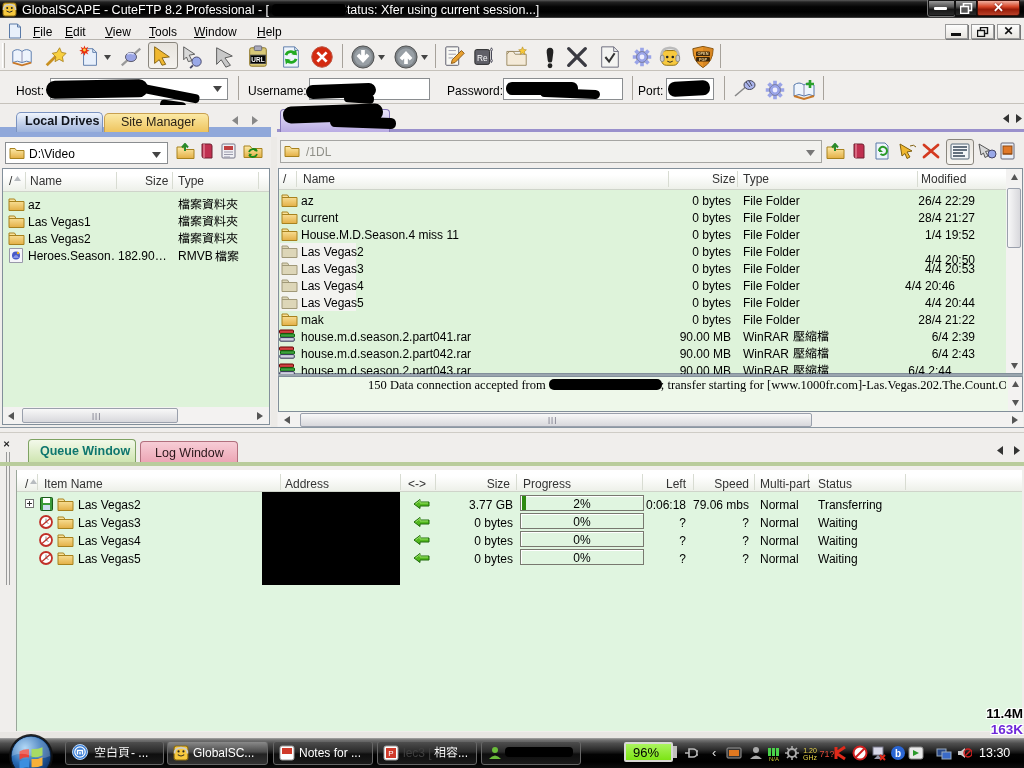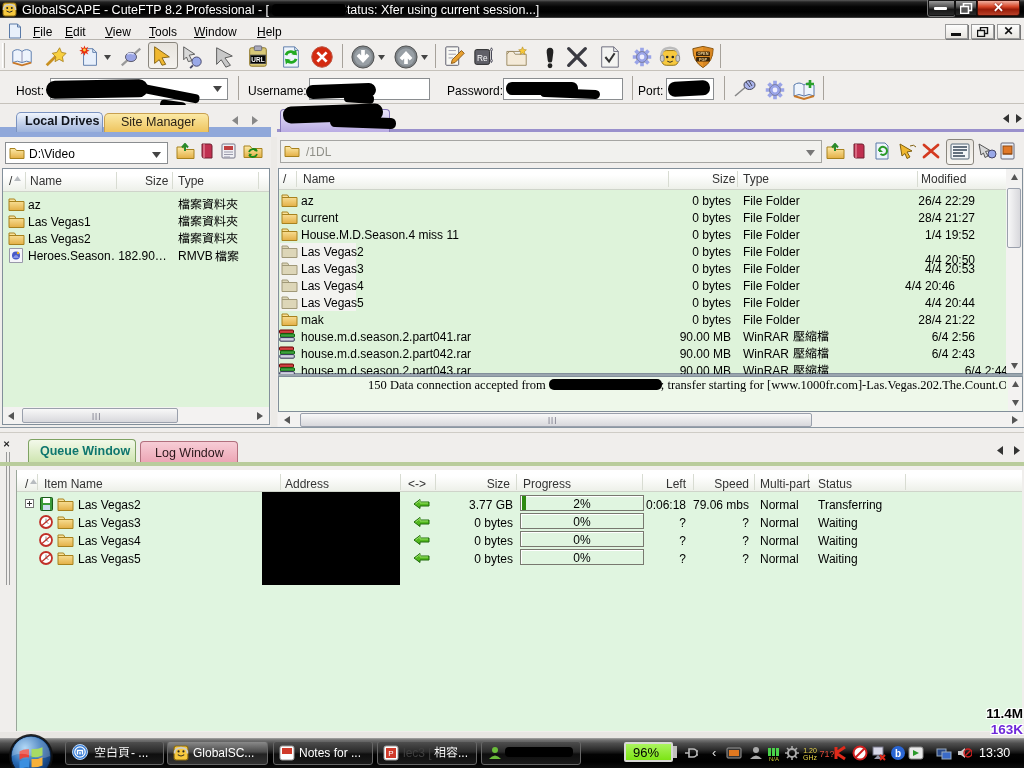--- a/index.html
+++ b/index.html
@@ -189,21 +189,21 @@
     <use href="#g6599" transform="translate(36.0,10.6) scale(0.0120,-0.0120)"></use>
     <use href="#g593e" transform="translate(48.0,10.6) scale(0.0120,-0.0120)"></use>
   </svg>
 <svg class="abs" style="left:9px;top:248px" width="14" height="15" viewBox="0 0 14 15">
     <path d="M0.5 0.5 h13 v14 h-13 z" fill="#f5f5fa" stroke="#99a"></path>
     <circle cx="7" cy="7.5" r="4" fill="#4a5ac8"></circle>
     <path d="M4 10 q3 -6 6 0" fill="#8a98e8"></path>
     <circle cx="9" cy="5" r="1.2" fill="#e8b020"></circle>
   </svg>
 <div class="row-txt" style="left:28px;top:249px;width:88px;overflow:hidden">Heroes.Season…</div>
-<div class="row-txt" style="left:118px;top:249px;width:49px;text-align:center">182.90…</div>
+<div class="row-txt" style="left:118px;top:249px;width:49px;text-align:left">182.90…</div>
 <div class="row-txt" style="left:178px;top:249px">RMVB</div>
 <svg class="abs" style="left:215px;top:250px" width="24" height="15" fill="#000">
     <use href="#g6a94" transform="translate(0.0,10.6) scale(0.0120,-0.0120)"></use>
     <use href="#g6848" transform="translate(12.0,10.6) scale(0.0120,-0.0120)"></use>
   </svg>
 <div class="abs" style="left:3px;top:407px;width:266px;height:17px;background:#f3f2f1"></div>
 <svg class="abs" style="left:8px;top:412px" width="6" height="8">
     <path d="M6 0 L0 4 L6 8 z" fill="#555"></path>
   </svg>
 <svg class="abs" style="left:257px;top:412px" width="6" height="8">
@@ -306,21 +306,21 @@
     <rect x="0.8" y="8.6" width="14.5" height="3.6" rx="1" fill="#d0d0e0" stroke="#335"></rect>
   </svg>
 <div class="row-txt" style="left:301px;top:330px">house.m.d.season.2.part041.rar</div>
 <div class="row-txt" style="left:0;top:330px;width:731px;text-align:right">90.00 MB</div>
 <div class="row-txt" style="left:743px;top:330px">WinRAR</div>
 <svg class="abs" style="left:793px;top:330px" width="36" height="15" fill="#000">
     <use href="#g58d3" transform="translate(0.0,10.6) scale(0.0120,-0.0120)"></use>
     <use href="#g7e2e" transform="translate(12.0,10.6) scale(0.0120,-0.0120)"></use>
     <use href="#g6a94" transform="translate(24.0,10.6) scale(0.0120,-0.0120)"></use>
   </svg>
-<div class="row-txt" style="left:885px;top:330px;width:90px;text-align:right">6/4 2:56</div>
+<div class="row-txt" style="left:885px;top:330px;width:90px;text-align:right">6/4 2:39</div>
 <svg class="abs" style="left:279px;top:346px" width="17" height="14" viewBox="0 0 17 14">
     <rect x="0.5" y="1" width="14" height="3.4" rx="1" fill="#d04040" stroke="#600"></rect>
     <rect x="1.5" y="4.8" width="14" height="3.4" rx="1" fill="#40a040" stroke="#060"></rect>
     <rect x="0.8" y="8.6" width="14.5" height="3.6" rx="1" fill="#d0d0e0" stroke="#335"></rect>
   </svg>
 <div class="row-txt" style="left:301px;top:347px">house.m.d.season.2.part042.rar</div>
 <div class="row-txt" style="left:0;top:347px;width:731px;text-align:right">90.00 MB</div>
 <div class="row-txt" style="left:743px;top:347px">WinRAR</div>
 <svg class="abs" style="left:793px;top:347px" width="36" height="15" fill="#000">
     <use href="#g58d3" transform="translate(0.0,10.6) scale(0.0120,-0.0120)"></use>
@@ -334,21 +334,21 @@
     <rect x="0.8" y="8.6" width="14.5" height="3.6" rx="1" fill="#d0d0e0" stroke="#335"></rect>
   </svg>
 <div class="row-txt" style="left:301px;top:364px">house.m.d.season.2.part043.rar</div>
 <div class="row-txt" style="left:0;top:364px;width:731px;text-align:right">90.00 MB</div>
 <div class="row-txt" style="left:743px;top:364px">WinRAR</div>
 <svg class="abs" style="left:793px;top:364px" width="36" height="15" fill="#000">
     <use href="#g58d3" transform="translate(0.0,10.6) scale(0.0120,-0.0120)"></use>
     <use href="#g7e2e" transform="translate(12.0,10.6) scale(0.0120,-0.0120)"></use>
     <use href="#g6a94" transform="translate(24.0,10.6) scale(0.0120,-0.0120)"></use>
   </svg>
-<div class="row-txt" style="left:918px;top:364px;width:90px;text-align:right">6/4 2:44</div>
+<div class="row-txt" style="left:885px;top:364px;width:90px;text-align:center">6/4 2:44</div>
 <div class="abs" style="left:278px;top:374px;width:745px;height:2px;background:#9aa5ae"></div>
 <div class="abs" style="left:1006px;top:169px;width:16px;height:204px;background:#f3f2f1"></div>
 <svg class="abs" style="left:1011px;top:174px" width="7" height="6">
     <path d="M0 6 L3.5 0 L7 6 z" fill="#555"></path>
   </svg>
 <svg class="abs" style="left:1011px;top:363px" width="7" height="6">
     <path d="M0 0 L3.5 6 L7 0 z" fill="#555"></path>
   </svg>
 <div class="abs" style="left:1007px;top:188px;width:14px;height:60px;background:linear-gradient(90deg,#f8f8f8,#d8d8dc);border:1px solid #9aa0ac;border-radius:2px"></div>
 <div class="abs" style="left:278px;top:376px;width:745px;height:36px;border:1px solid #828f9a;background:#eef8ea"></div>

